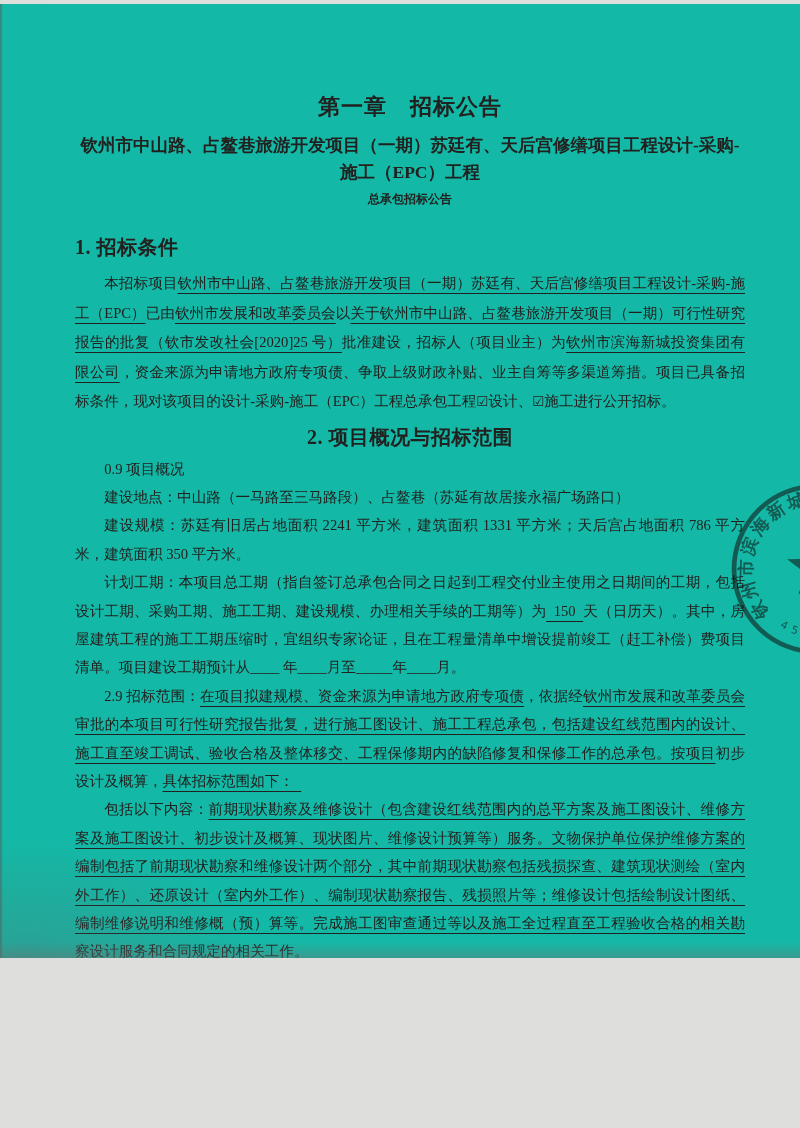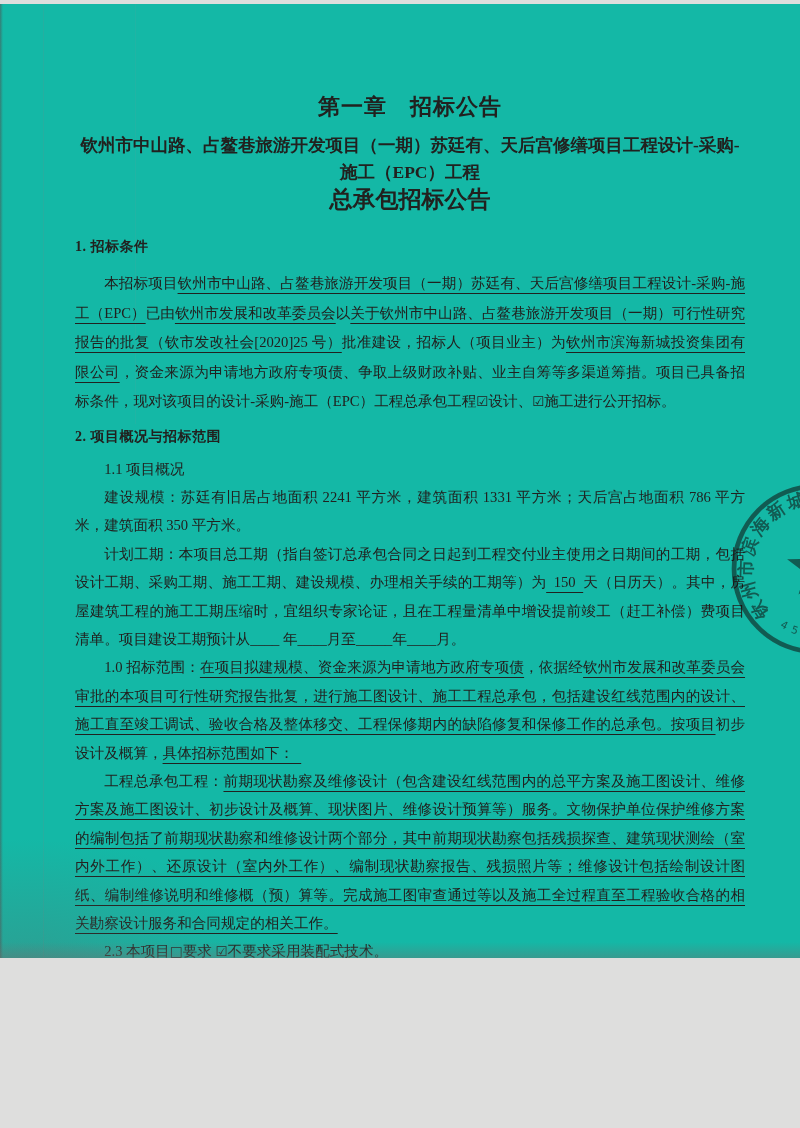--- a/index.html
+++ b/index.html
@@ -22,24 +22,24 @@
     background:radial-gradient(ellipse at 10% 100%,rgba(100,100,100,.28),rgba(100,100,100,0) 70%);}
   .fold-line{position:absolute;left:43px;top:0;bottom:0;width:1px;
     background:rgba(130,130,130,.16);}
   .fold-line2{position:absolute;left:135px;top:0;height:420px;width:1px;
     background:rgba(150,150,150,.10);}
 
   .content{position:absolute;left:75px;top:88px;width:670px;}
 
   .chapter{font-size:22px;line-height:30px;font-weight:bold;text-align:center;letter-spacing:1px;}
   .doc-title{font-size:17.5px;line-height:27px;font-weight:bold;text-align:center;margin-top:10px;}
-  .doc-subtitle{font-size:23px;line-height:27px;font-weight:bold;text-align:center;}
+  .doc-subtitle{font-size:12px;line-height:27px;font-weight:bold;text-align:center;}
 
-  .sec-heading{font-size:14px;font-weight:bold;line-height:24px;margin-top:22px;letter-spacing:.5px;}
-  .sec-heading.second{margin-top:8px;}
+  .sec-heading{font-size:20px;font-weight:bold;line-height:24px;margin-top:22px;letter-spacing:.5px;}
+  .sec-heading.second{margin-top:8px;text-align:center;}
 
   .body1{font-size:14.6px;line-height:29.5px;text-align:justify;margin-top:10px;}
   .body2{font-size:14.6px;line-height:28.4px;text-align:justify;margin-top:6px;}
   p.para{margin:0;text-indent:2em;}
   .u{text-decoration:underline;text-underline-offset:5px;text-decoration-thickness:1px;}
   .chk{font-family:"DejaVu Sans",sans-serif;font-size:13.5px;}
 
   .page-number{position:absolute;left:0;top:1054px;width:800px;text-align:center;
     font-size:13px;color:#3a3a38;}
 
@@ -65,25 +65,26 @@
 
     <div class="sec-heading">1. 招标条件</div>
 
     <div class="body1">
       <p class="para"><span>本招标项目</span><span class="u">钦州市中山路、占鳌巷旅游开发项目（一期）苏廷有、天后宫修缮项目工程设计-采购-施工（EPC）</span><span>已由</span><span class="u">钦州市发展和改革委员会</span><span>以</span><span class="u">关于钦州市中山路、占鳌巷旅游开发项目（一期）可行性研究报告的批复（钦市发改社会[2020]25 号）</span><span>批准建设，招标人（项目业主）为</span><span class="u">钦州市滨海新城投资集团有限公司</span><span>，资金来源为申请地方政府专项债、争取上级财政补贴、业主自筹等多渠道筹措。项目已具备招标条件，现对该项目的设计-采购-施工（EPC）工程总承包工程</span><span class="chk">☑</span><span>设计、</span><span class="chk">☑</span><span>施工进行公开招标。</span></p>
     </div>
 
     <div class="sec-heading second">2. 项目概况与招标范围</div>
 
     <div class="body2">
-      <p class="para">1.1 项目概况</p>
+      <p class="para">0.9 项目概况</p>
+      <p class="para">建设地点：中山路（一马路至三马路段）、占鳌巷（苏延有故居接永福广场路口）</p>
       <p class="para">建设规模：苏廷有旧居占地面积 2241 平方米，建筑面积 1331 平方米；天后宫占地面积 786 平方米，建筑面积 350 平方米。</p>
       <p class="para"><span>计划工期：本项目总工期（指自签订总承包合同之日起到工程交付业主使用之日期间的工期，包括设计工期、采购工期、施工工期、建设规模、办理相关手续的工期等）为</span><span class="u">&nbsp;&nbsp;150&nbsp;&nbsp;</span><span>天（日历天）。其中，房屋建筑工程的施工工期压缩时，宜组织专家论证，且在工程量清单中增设提前竣工（赶工补偿）费项目清单。项目建设工期预计从____ 年____月至_____年____月。</span></p>
-      <p class="para"><span>1.0 招标范围：</span><span class="u">在项目拟建规模、资金来源为申请地方政府专项债</span><span>，依据经</span><span class="u">钦州市发展和改革委员会审批的本项目可行性研究报告批复，进行施工图设计、施工工程总承包，包括建设红线范围内的设计、施工直至竣工调试、验收合格及整体移交、工程保修期内的缺陷修复和保修工作的总承包。按项目</span><span>初步设计及概算，</span><span class="u">具体招标范围如下：&nbsp;&nbsp;</span></p>
-      <p class="para"><span>工程总承包工程：</span><span class="u">前期现状勘察及维修设计（包含建设红线范围内的总平方案及施工图设计、维修方案及施工图设计、初步设计及概算、现状图片、维修设计预算等）服务。文物保护单位保护维修方案的编制包括了前期现状勘察和维修设计两个部分，其中前期现状勘察包括残损探查、建筑现状测绘（室内外工作）、还原设计（室内外工作）、编制现状勘察报告、残损照片等；维修设计包括绘制设计图纸、编制维修说明和维修概（预）算等。完成施工图审查通过等以及施工全过程直至工程验收合格的相关勘察设计服务和合同规定的相关工作。</span></p>
+      <p class="para"><span>2.9 招标范围：</span><span class="u">在项目拟建规模、资金来源为申请地方政府专项债</span><span>，依据经</span><span class="u">钦州市发展和改革委员会审批的本项目可行性研究报告批复，进行施工图设计、施工工程总承包，包括建设红线范围内的设计、施工直至竣工调试、验收合格及整体移交、工程保修期内的缺陷修复和保修工作的总承包。按项目</span><span>初步设计及概算，</span><span class="u">具体招标范围如下：&nbsp;&nbsp;</span></p>
+      <p class="para"><span>包括以下内容：</span><span class="u">前期现状勘察及维修设计（包含建设红线范围内的总平方案及施工图设计、维修方案及施工图设计、初步设计及概算、现状图片、维修设计预算等）服务。文物保护单位保护维修方案的编制包括了前期现状勘察和维修设计两个部分，其中前期现状勘察包括残损探查、建筑现状测绘（室内外工作）、还原设计（室内外工作）、编制现状勘察报告、残损照片等；维修设计包括绘制设计图纸、编制维修说明和维修概（预）算等。完成施工图审查通过等以及施工全过程直至工程验收合格的相关勘察设计服务和合同规定的相关工作。</span></p>
       <p class="para"><span>2.3 本项目</span><span class="chk">□</span><span>要求 </span><span class="chk">☑</span><span>不要求采用装配式技术。</span></p>
       <p class="para"><span>2.4 本项目</span><span class="chk">□</span><span>要求 </span><span class="chk">☑</span><span>不要求采用建筑信息模型（BIM）技术。</span></p>
     </div>
   </div>
 
   <svg class="stamp" viewBox="0 0 200 200" width="210" height="210">
     <defs>
       <path id="seal-name-path" d="M 56.2 143.8 A 62 62 0 1 1 143.8 143.8"></path>
       <path id="seal-serial-path" d="M 53.9 146.1 A 65 65 0 0 0 146.1 146.1"></path>
     </defs>

